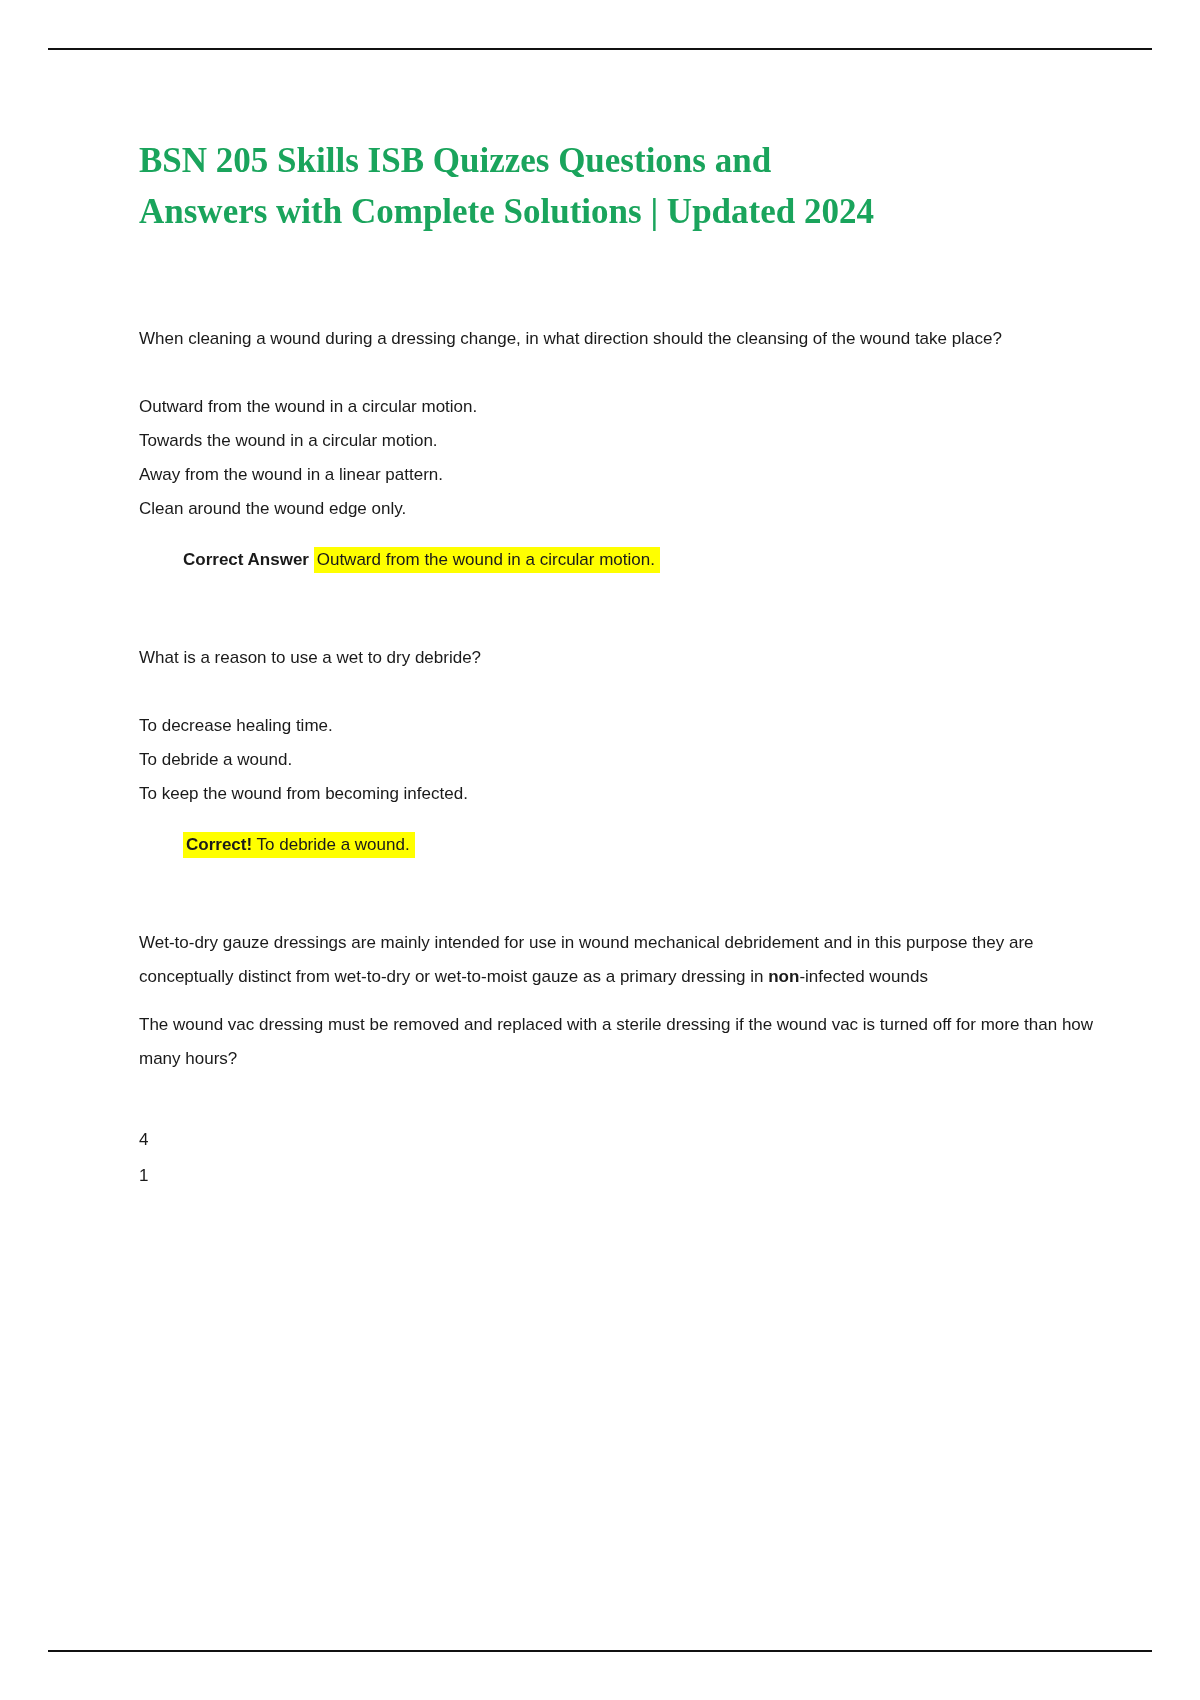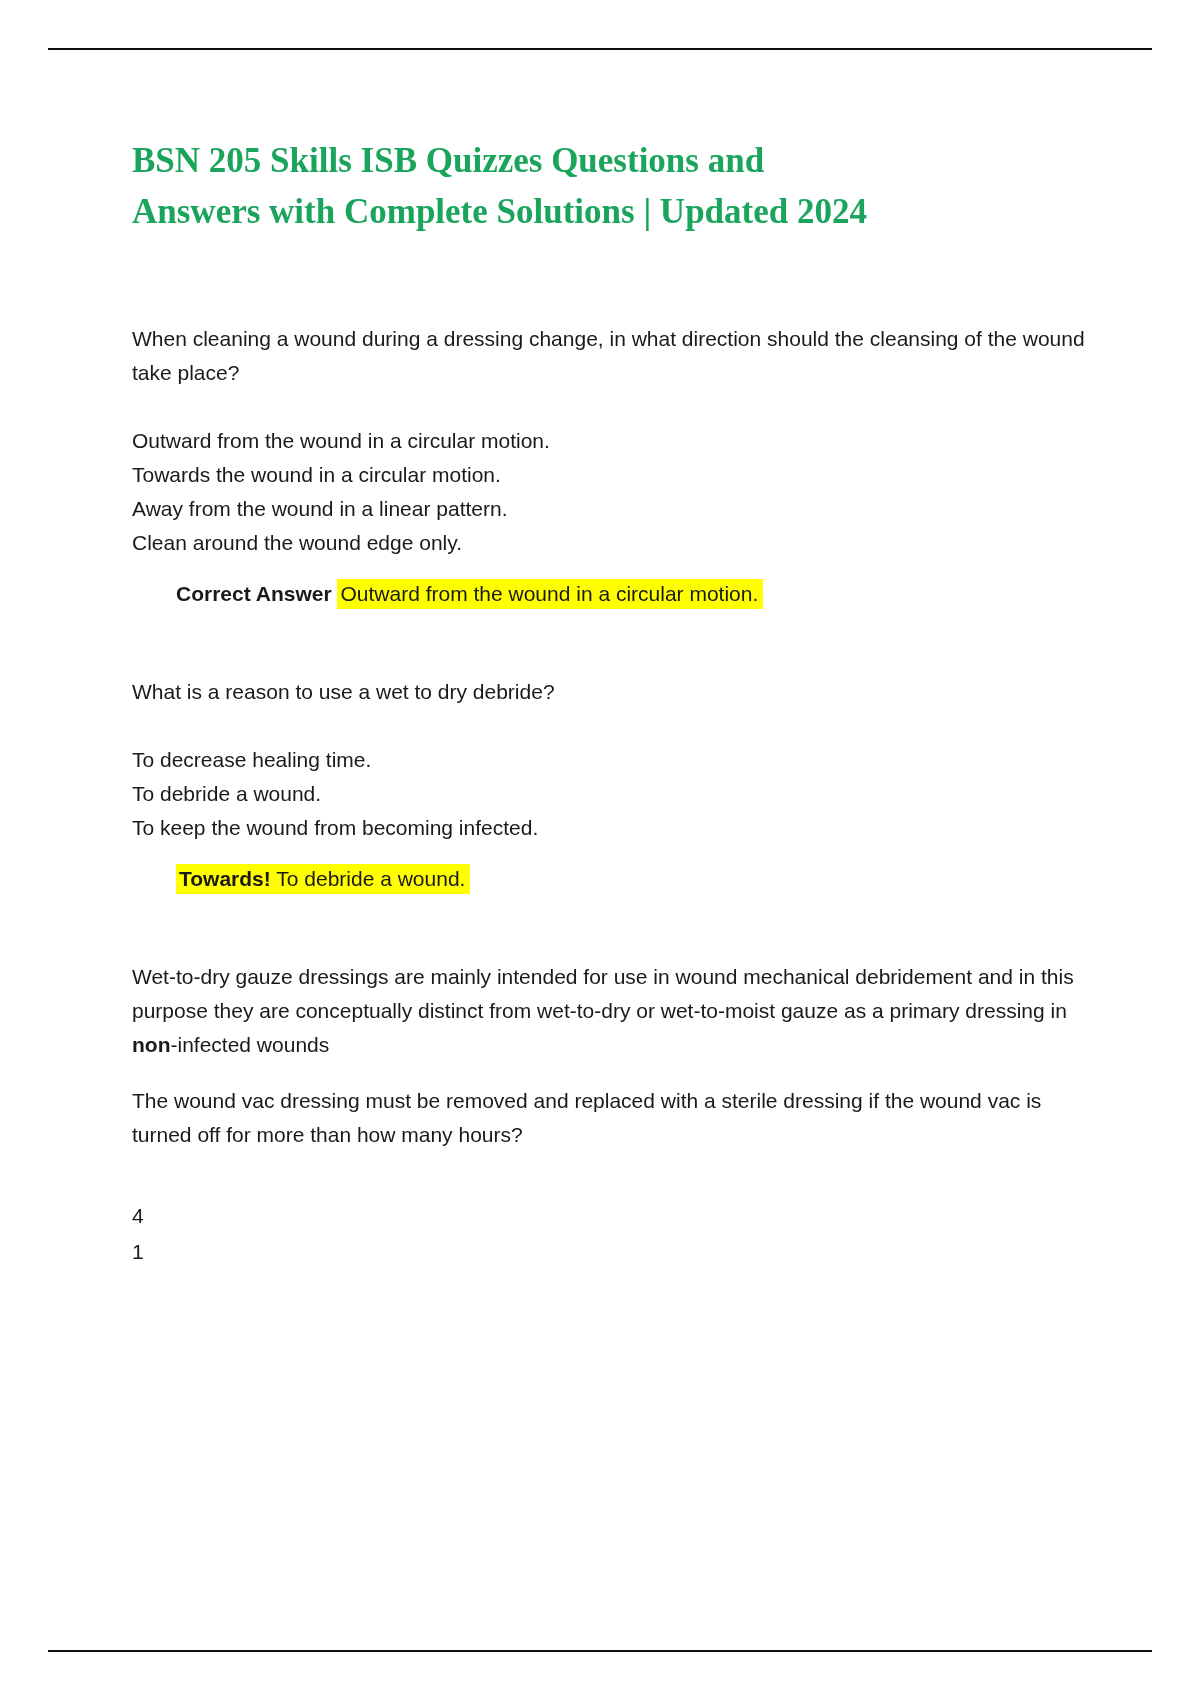--- a/index.html
+++ b/index.html
@@ -23,53 +23,53 @@
     right: 48px;
     height: 0;
     border-top: 2px solid #111111;
   }
   .rule.top { top: 48px; }
   .rule.bottom { top: 1650px; }
 
   .content {
     position: absolute;
     top: 50px;
-    left: 132px;
+    left: 139px;
     right: 100px;
   }
 
   h1.doc-title {
     margin-top: 86px;
     font-family: "Liberation Serif", serif;
     font-weight: 700;
     font-size: 35px;
     line-height: 1.45;
     color: var(--green);
     margin-bottom: 84px;
   }
   h1.doc-title .title-line { display: block; }
 
   .body-text {
-    font-size: 21px;
+    font-size: 17px;
     line-height: 34px;
   }
 
   .question { margin-bottom: 34px; }
   .options { margin-bottom: 17px; }
   .option { line-height: 34px; }
 
   .answer-line { margin-bottom: 64px; margin-left: 44px; }
   .answer-line strong { font-weight: 700; }
   .highlight {
     background: var(--highlight);
     padding: 3px 5px 4px 3px;
   }
   .highlight strong { font-weight: 700; }
 
-  .para { margin-bottom: 22px; }
+  .para { margin-bottom: 14px; }
   .para strong { font-weight: 700; }
 
   .question-tight { margin-bottom: 46px; }
   .short-options .option { line-height: 36px; }
 </style>
 </head>
 <body>
 
 <div class="rule top"></div>
 
@@ -90,21 +90,21 @@
       <div class="option">Clean around the wound edge only.</div>
     </div>
     <p class="answer-line"><strong>Correct Answer</strong> <span class="highlight">Outward from the wound in a circular motion.</span></p>
 
     <p class="question">What is a reason to use a wet to dry debride?</p>
     <div class="options">
       <div class="option">To decrease healing time.</div>
       <div class="option">To debride a wound.</div>
       <div class="option">To keep the wound from becoming infected.</div>
     </div>
-    <p class="answer-line"><span class="highlight"><strong>Towards!</strong> <span>To debride a wound.</span></span></p>
+    <p class="answer-line"><span class="highlight"><strong>Correct!</strong> <span>To debride a wound.</span></span></p>
 
     <p class="para"><span>Wet-to-dry gauze dressings are mainly intended for use in wound mechanical debridement and in this purpose they are conceptually distinct from wet-to-dry or wet-to-moist gauze as a primary dressing in </span><strong>non</strong><span>-infected wounds</span></p>
 
     <p class="question question-tight">The wound vac dressing must be removed and replaced with a sterile dressing if the wound vac is turned off for more than how many hours?</p>
     <div class="options short-options">
       <div class="option">4</div>
       <div class="option">1</div>
     </div>
 
   </div>

